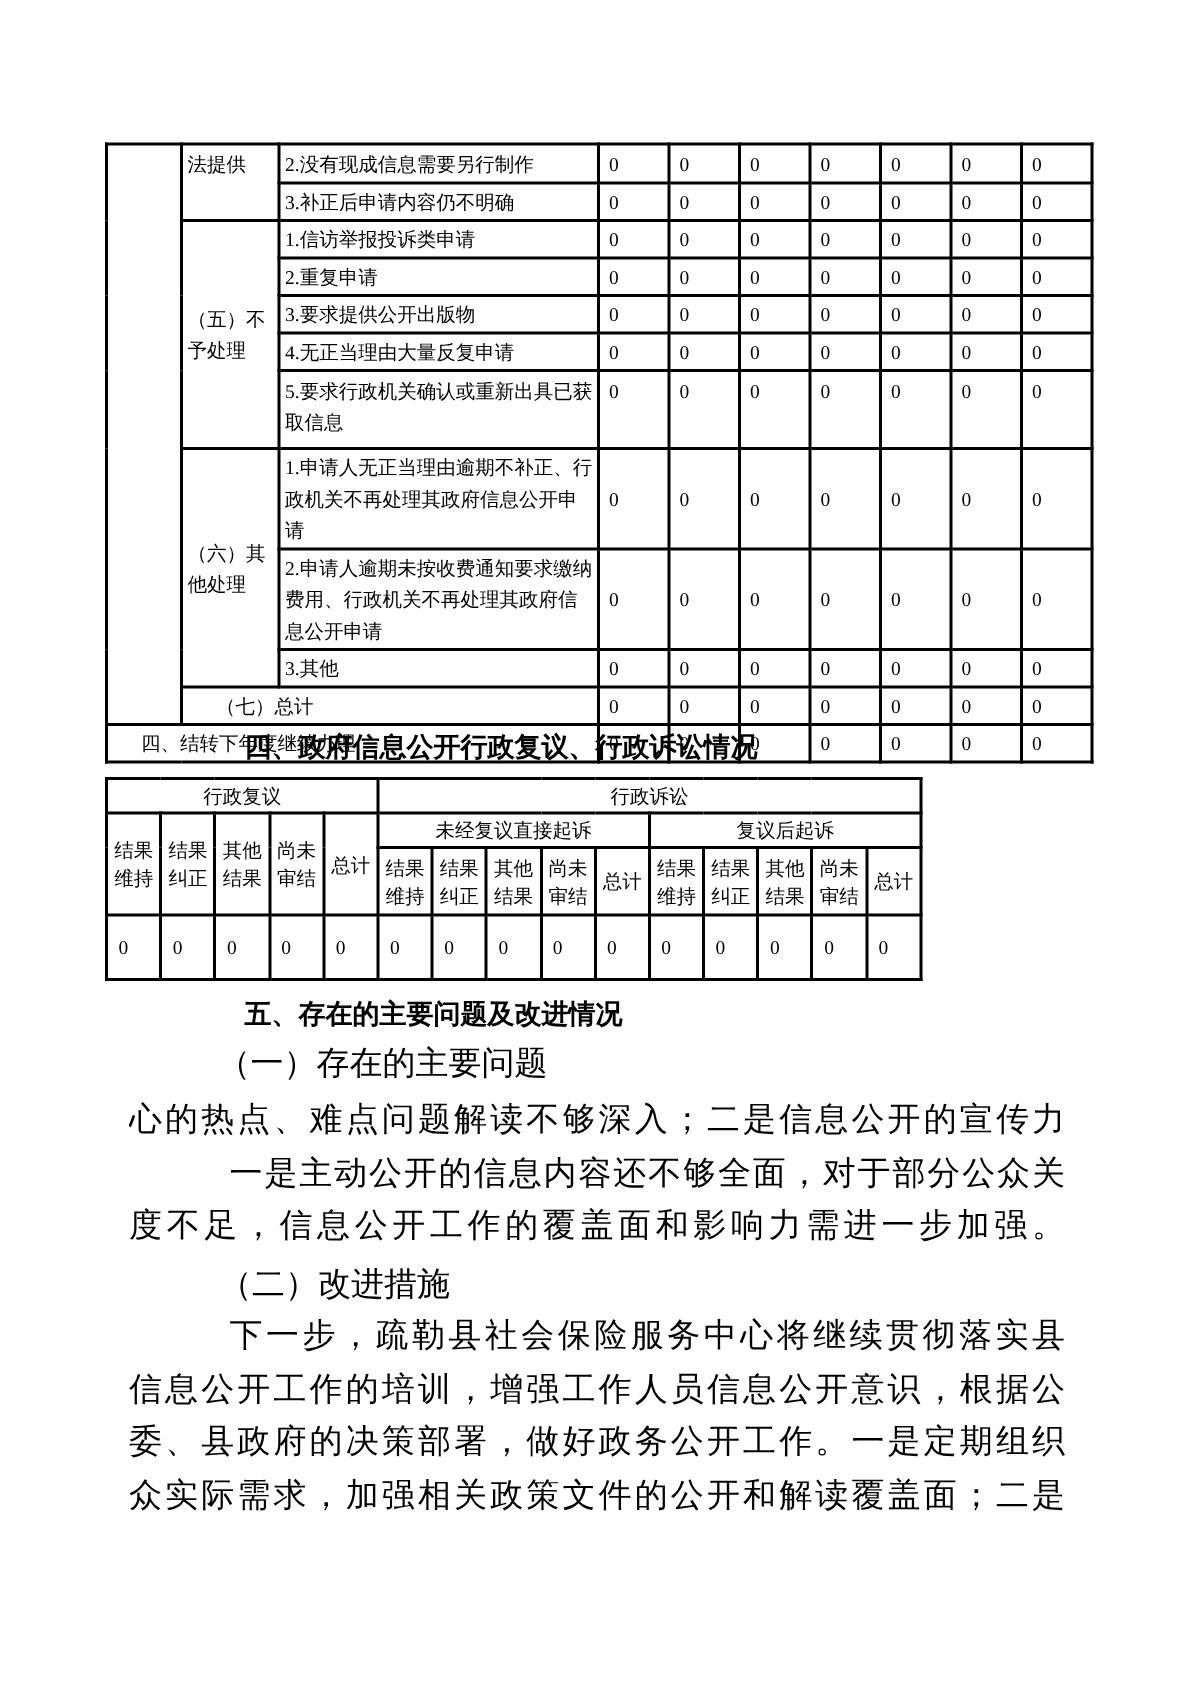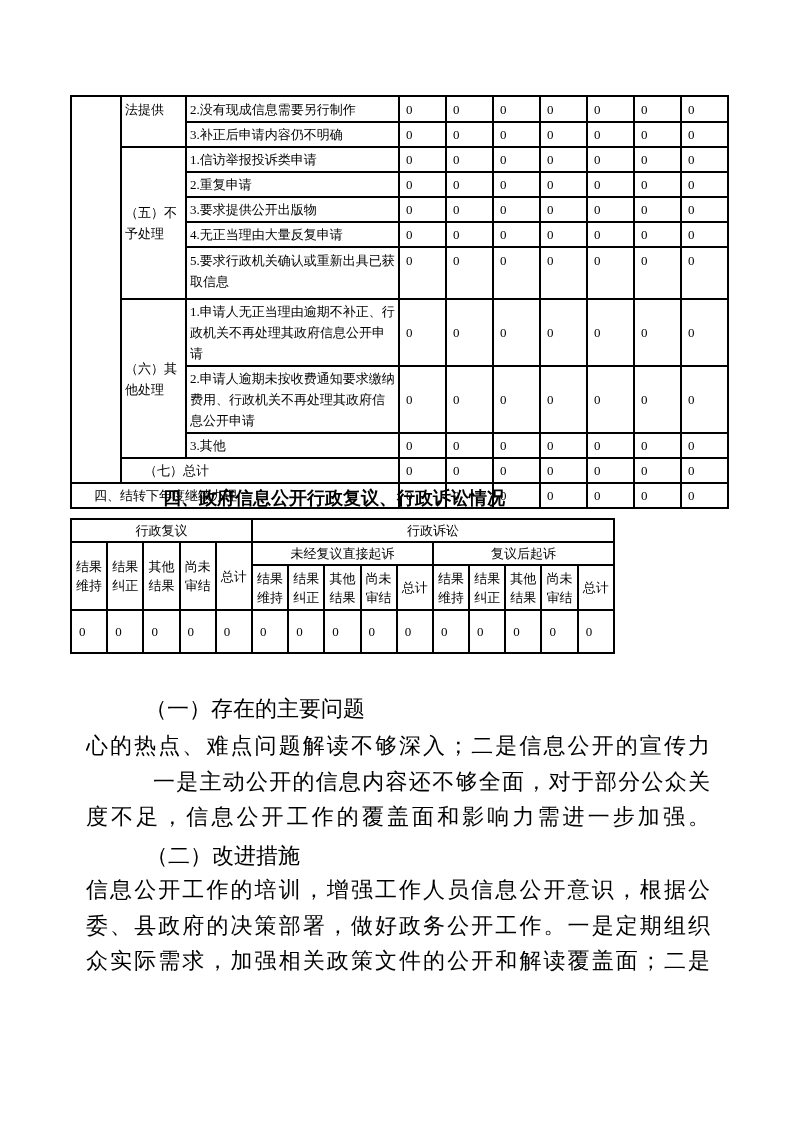--- a/index.html
+++ b/index.html
@@ -233,29 +233,31 @@
       <td class="val">0</td>
       <td class="val">0</td>
       <td class="val">0</td>
       <td class="val">0</td>
       <td class="val">0</td>
       <td class="val">0</td>
     </tr>
   </tbody>
     </table>
 
+  <div class="hsec h5">五、存在的主要问题及改进情况</div>
   <div class="sub sub1">（一）存在的主要问题</div>
 
   <div class="para p1">
     <div class="line">心的热点、难点问题解读不够深入；二是信息公开的宣传力</div>
     <div class="line indent">一是主动公开的信息内容还不够全面，对于部分公众关</div>
     <div class="line">度不足，信息公开工作的覆盖面和影响力需进一步加强。</div>
   </div>
 
   <div class="sub sub2">（二）改进措施</div>
 
   <div class="para p2">
+    <div class="line indent">下一步，疏勒县社会保险服务中心将继续贯彻落实县</div>
     <div class="line">信息公开工作的培训，增强工作人员信息公开意识，根据公</div>
     <div class="line">委、县政府的决策部署，做好政务公开工作。一是定期组织</div>
     <div class="line">众实际需求，加强相关政策文件的公开和解读覆盖面；二是</div>
   </div>
 
 </div>
 
 </body></html>

